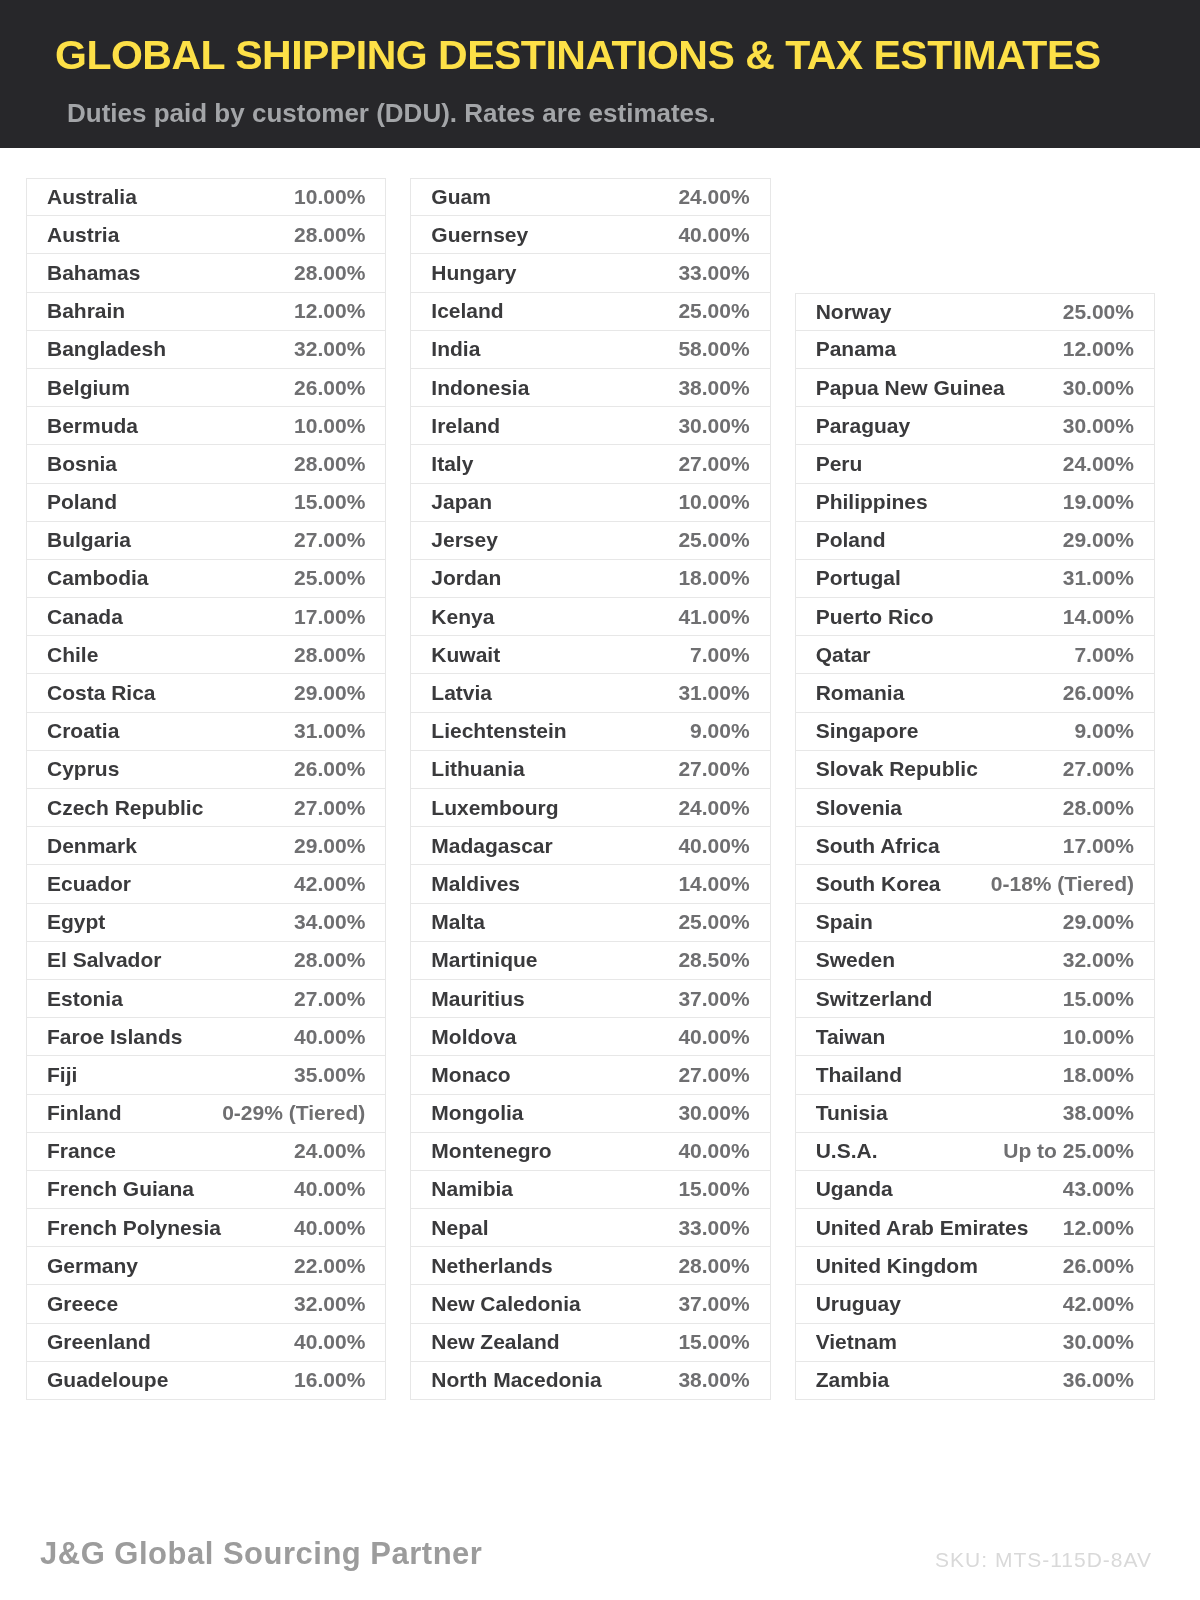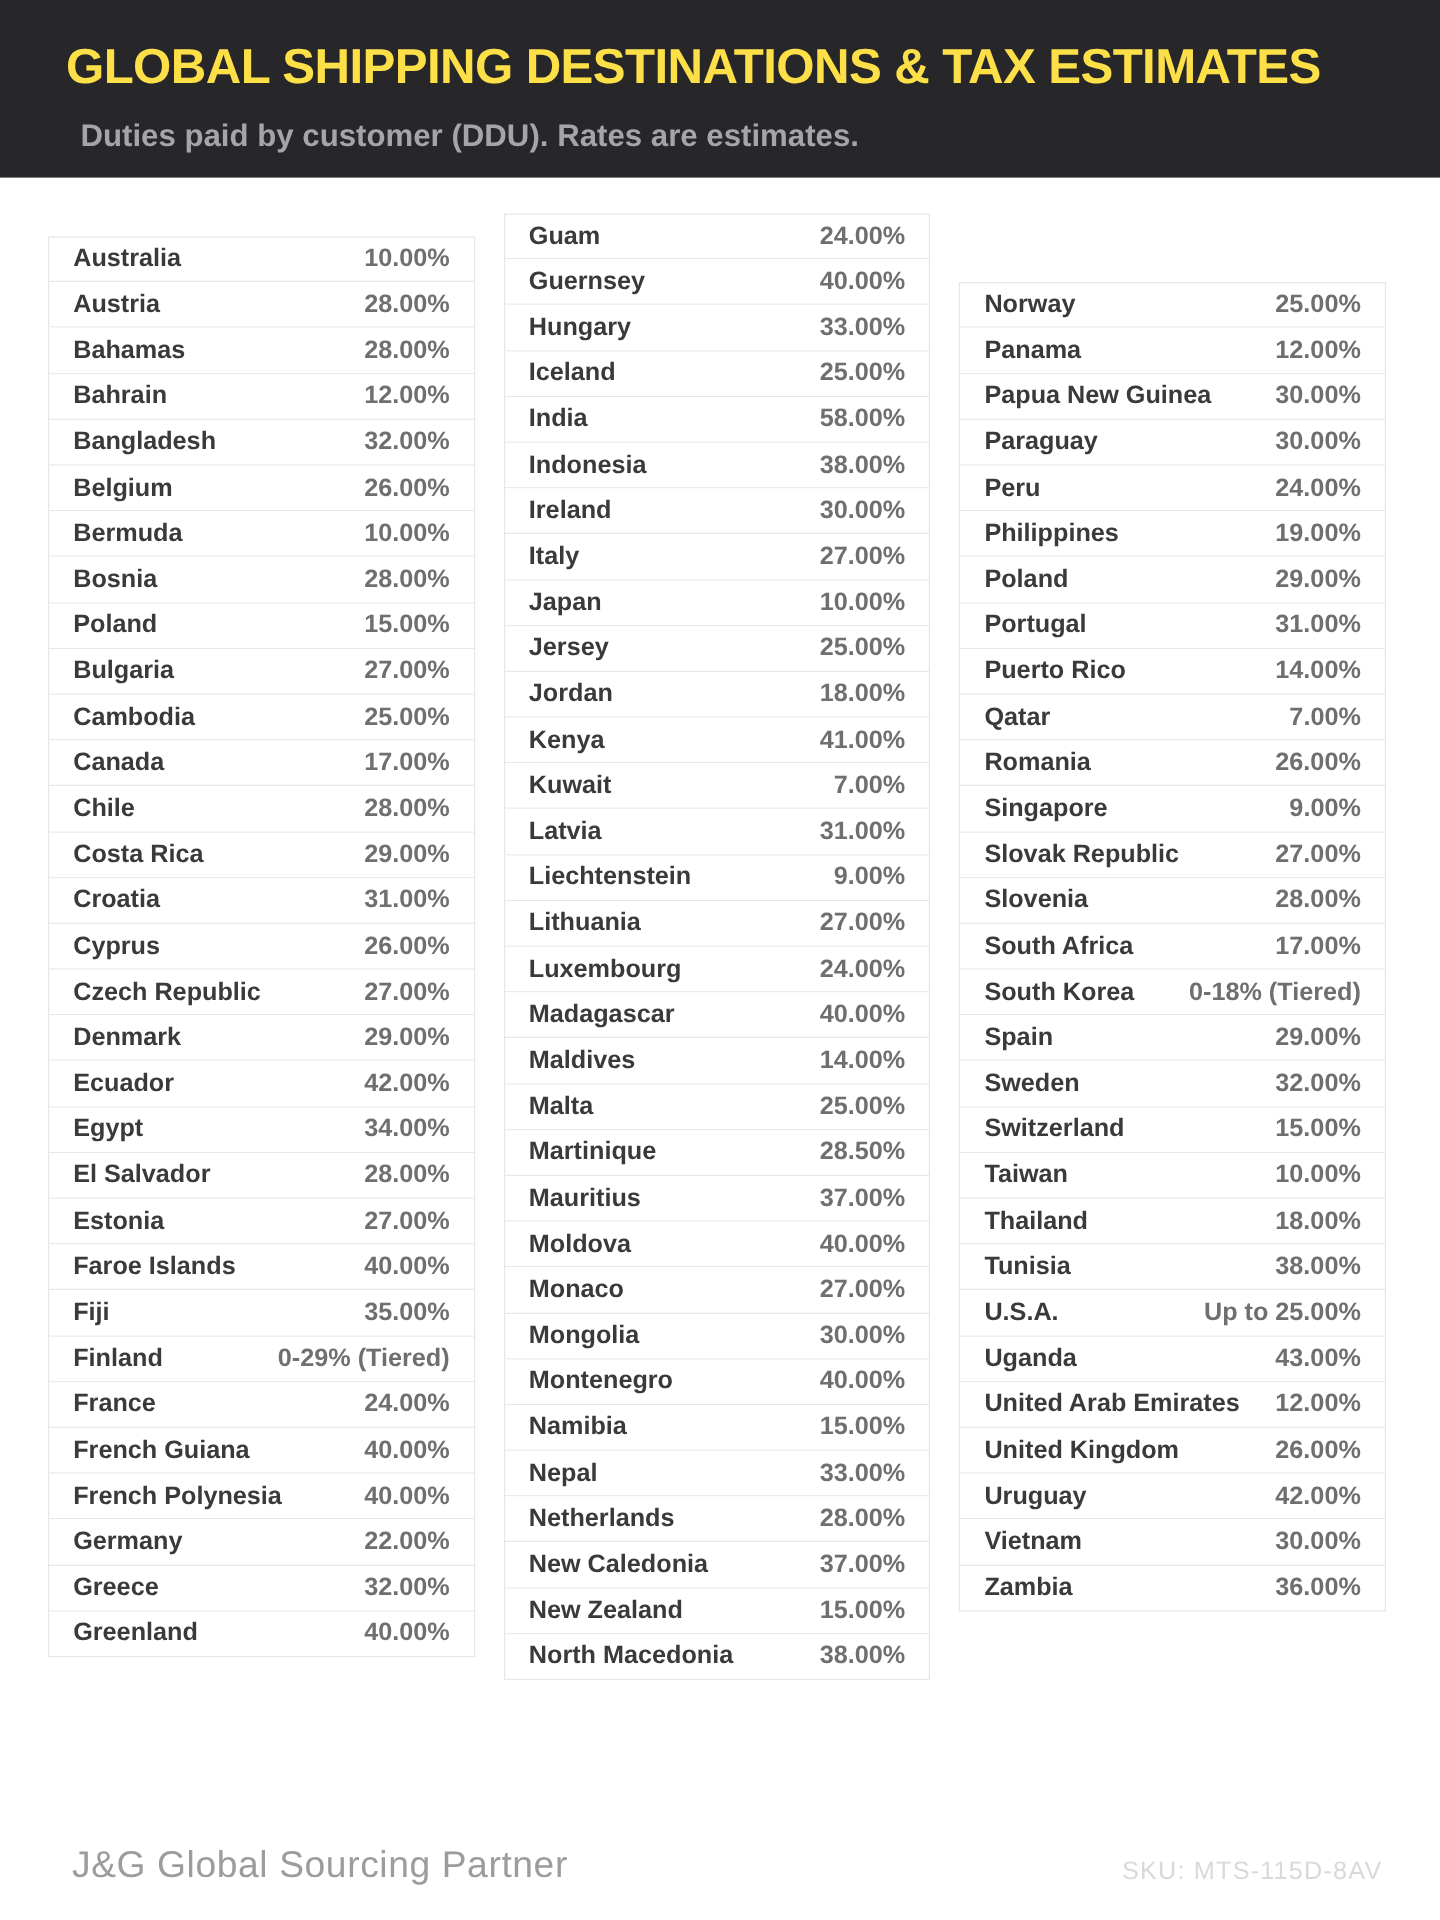--- a/index.html
+++ b/index.html
@@ -36,22 +36,22 @@
     font-size: 26px;
     font-weight: 700;
     margin: 12px;
     line-height: 1.1;
   }
 
   
   .table-wrap {
     display: flex;
     gap: 24px;
-    margin: 30px 45px 0 40px;
-    align-items: center;
+    margin: 30px 45px 0 26px;
+    align-items: flex-end;
   }
   .col { flex: 1; }
   .row {
     display: flex;
     justify-content: space-between;
     align-items: center;
     height: 38.2px;
     padding: 0 20px;
     background: #ffffff;
     border: 1px solid #e7e7e7;
@@ -77,24 +77,23 @@
     position: absolute;
     left: 40px;
     right: 48px;
     bottom: 28px;
     display: flex;
     justify-content: space-between;
     align-items: flex-end;
   }
   .brand {
     font-size: 31px;
-    font-weight: 400;
+    font-weight: 700;
     color: #9c9c9c;
     letter-spacing: 0.5px;
-    margin-left: 20px;
   }
   .sku {
     font-size: 21px;
     font-weight: 400;
     color: #d9d9d9;
     letter-spacing: 1px;
   }
 </style>
 </head>
 <body>
@@ -223,20 +222,24 @@
         <span class="rate">22.00%</span>
       </div>
       <div class="row">
         <span class="country">Greece</span>
         <span class="rate">32.00%</span>
       </div>
       <div class="row">
         <span class="country">Greenland</span>
         <span class="rate">40.00%</span>
       </div>
+      <div class="row">
+        <span class="country">Guadeloupe</span>
+        <span class="rate">16.00%</span>
+      </div>
     </div>
   <div class="col">
       <div class="row">
         <span class="country">Guam</span>
         <span class="rate">24.00%</span>
       </div>
       <div class="row">
         <span class="country">Guernsey</span>
         <span class="rate">40.00%</span>
       </div>

